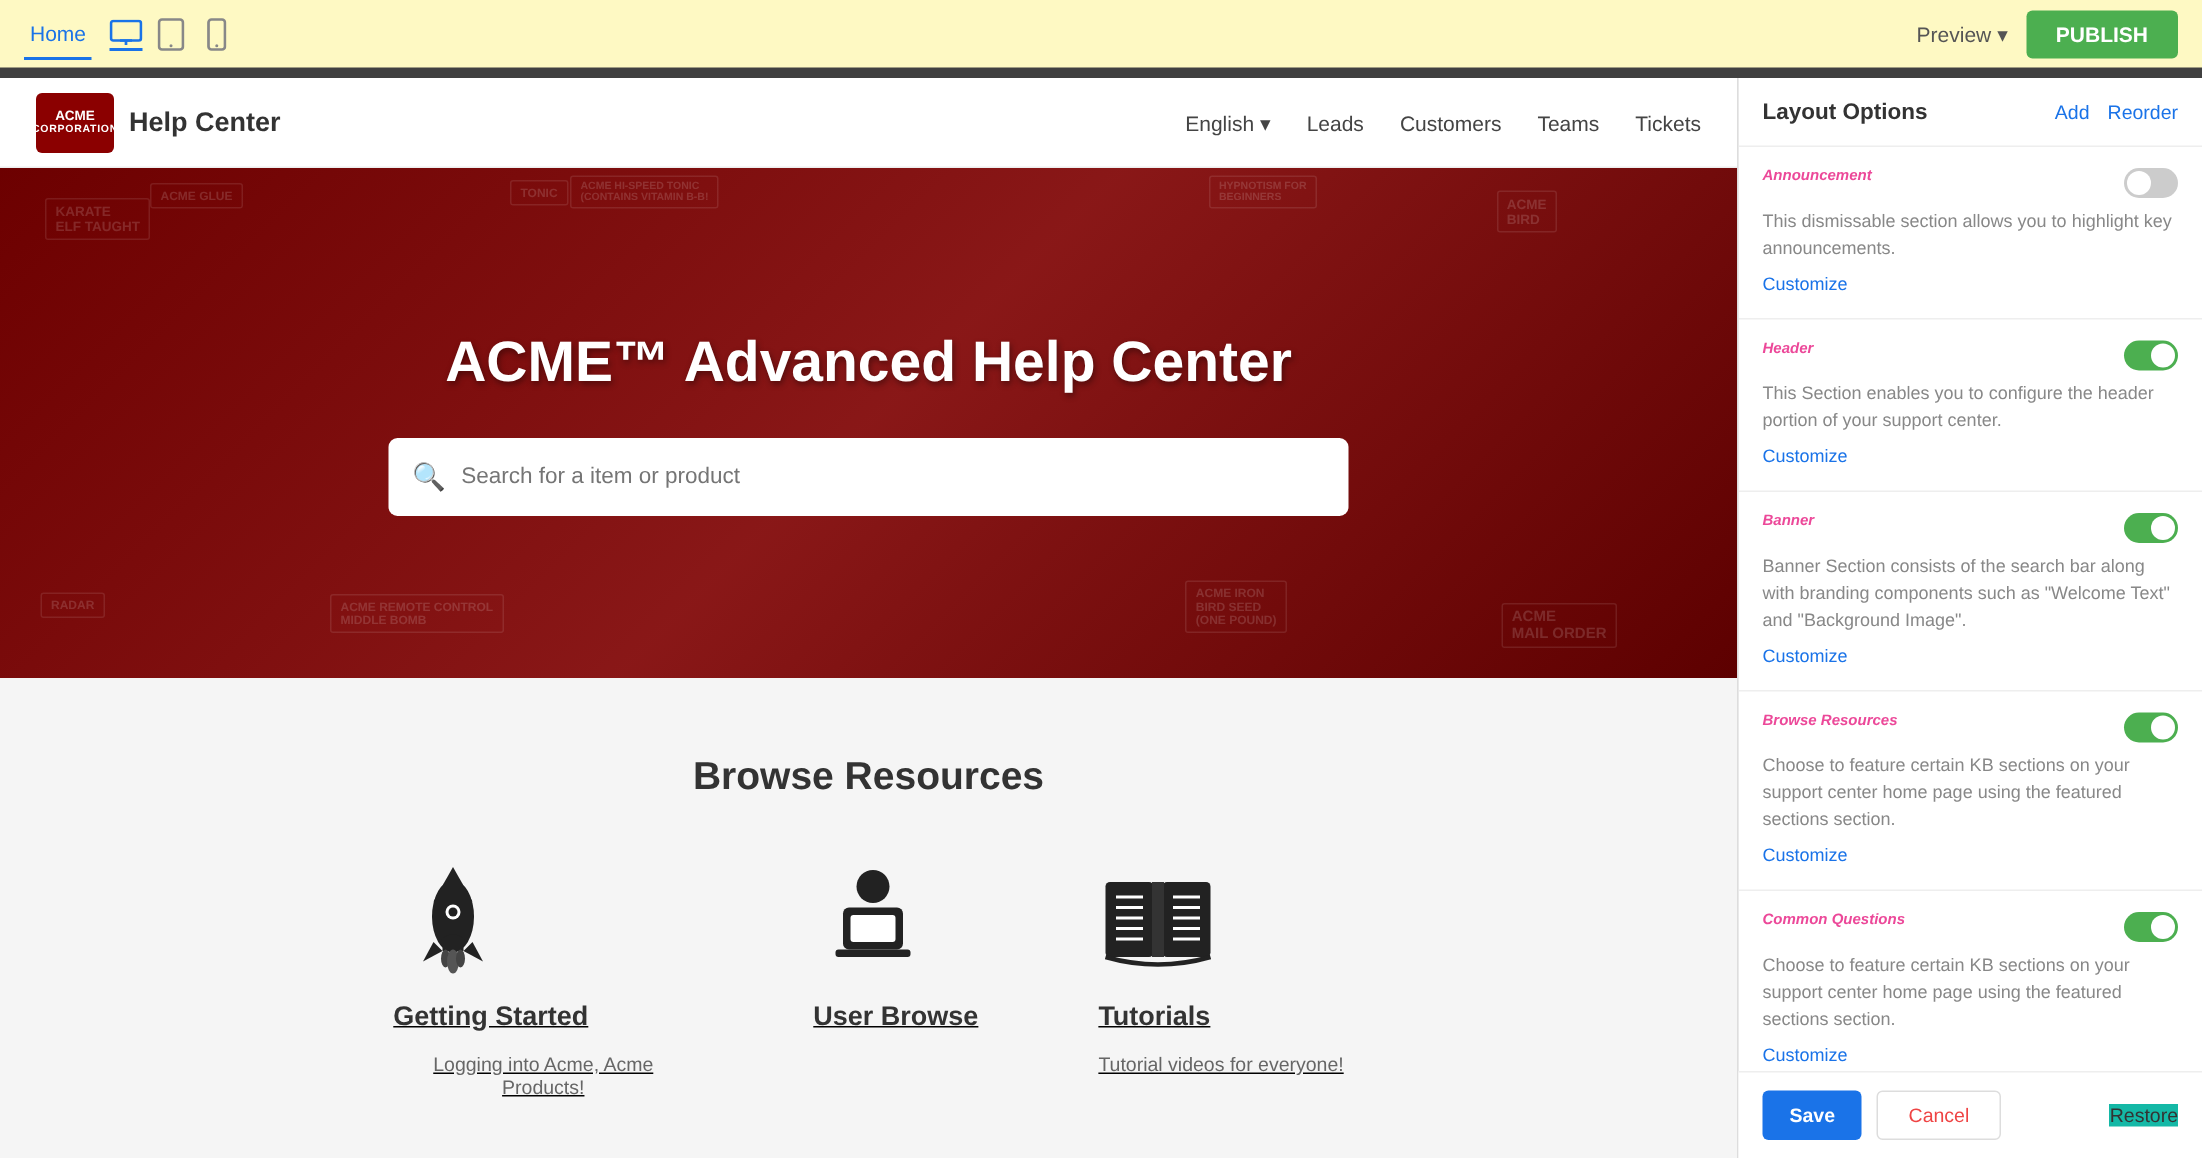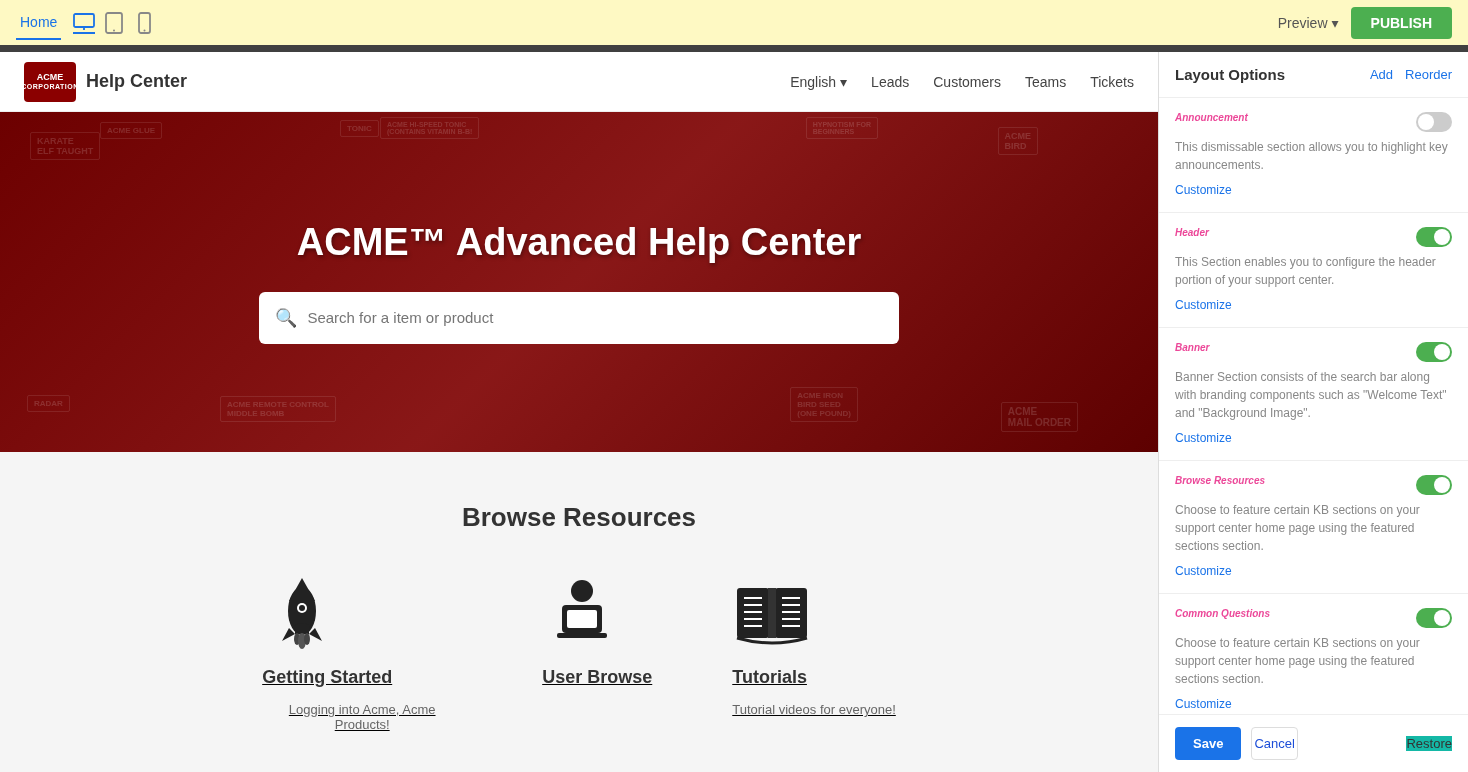--- a/index.html
+++ b/index.html
@@ -144,21 +144,21 @@
       border-top: 1px solid #eee;
       display: flex;
       justify-content: space-between;
       align-items: center;
       position: sticky;
       bottom: 0;
       background: #fff;
     }
     .footer-left { display: flex; gap: 10px; }
     .save-btn { background: #1a73e8; color: #fff; border: none; border-radius: 4px; padding: 8px 18px; font-size: 13px; font-weight: 600; cursor: pointer; }
-    .cancel-btn { background: #fff; color: #1d4ed8; border: 1px solid #ddd; border-radius: 4px; padding: 8px 2px; font-size: 13px; cursor: pointer; }
+    .cancel-btn { background: #fff; color: #ef4444; border: 1px solid #ddd; border-radius: 4px; padding: 8px 20px; font-size: 13px; cursor: pointer; }
     .restore-btn { background: #14b8a6; color: #333; border: none; font-size: 13px; cursor: pointer; }
 
     
     svg { display: block; }
 
     
     .banner-items {
       position: absolute; inset: 0; overflow: hidden; pointer-events: none;
     }
     .vintage-item {

